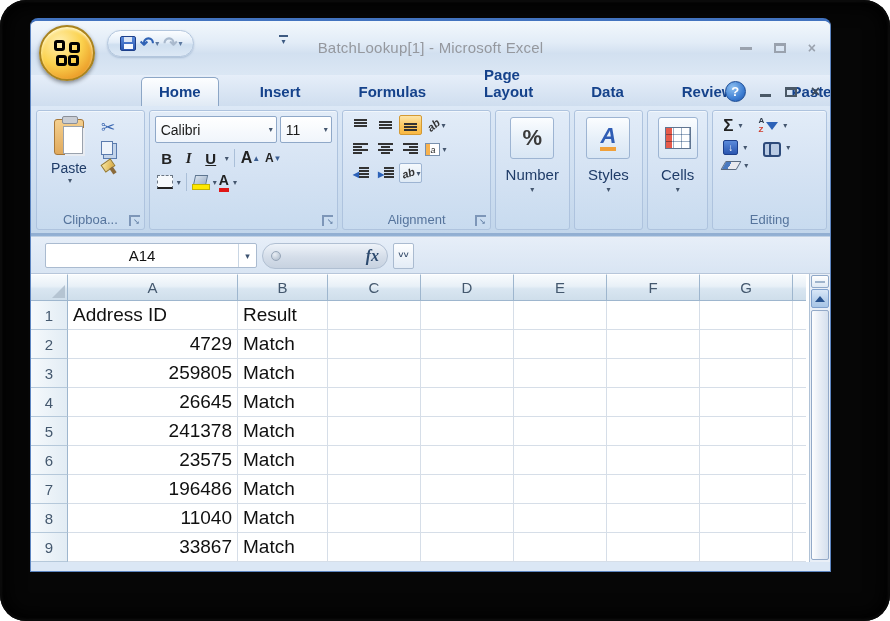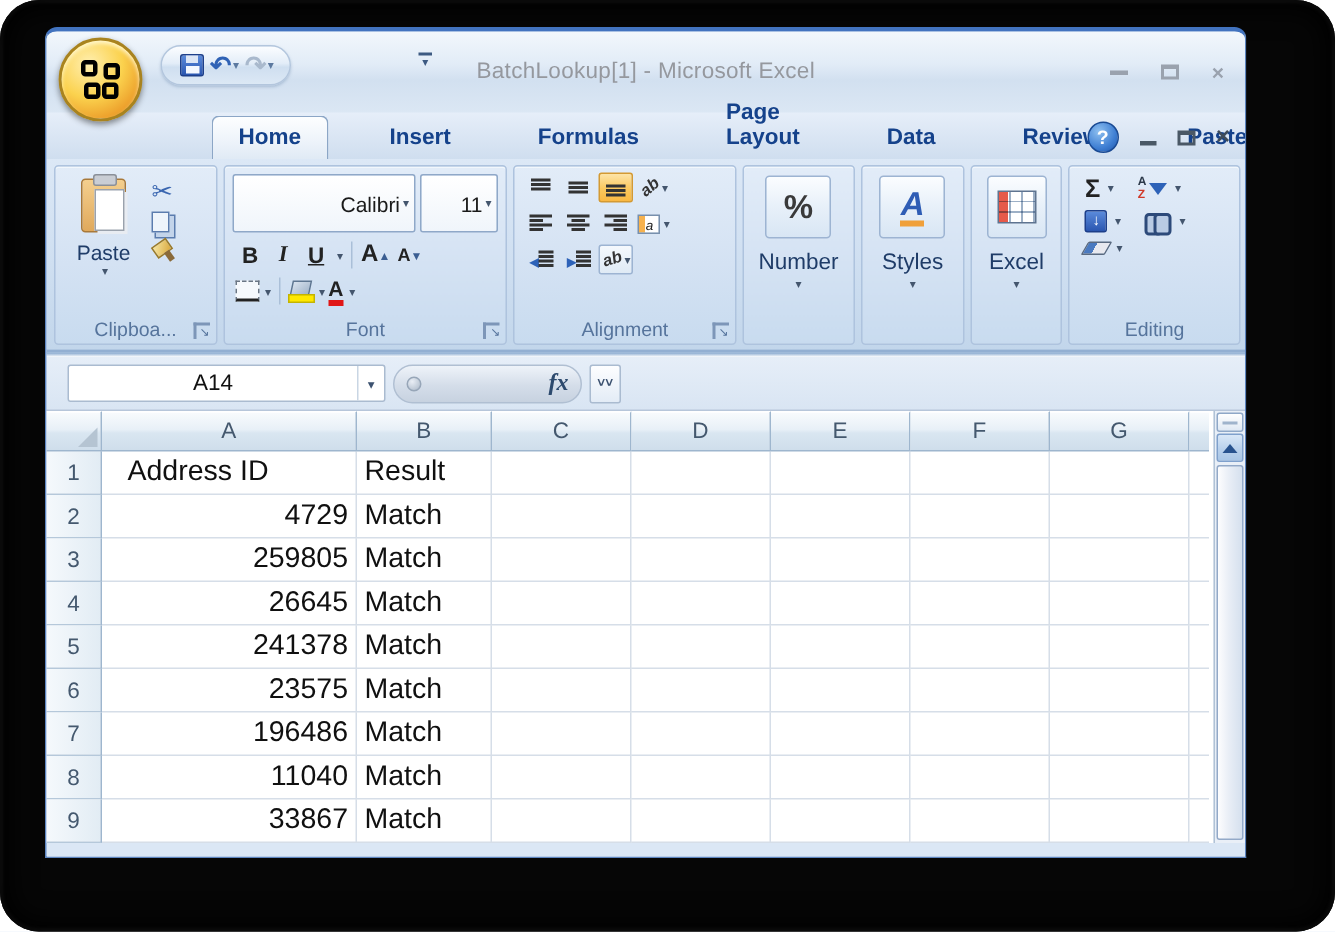--- a/index.html
+++ b/index.html
@@ -71,22 +71,22 @@
   .paste-label { font-size:14px; color:#1f3c68; margin-top:5px; }
   .clip-col { display:flex; flex-direction:column; gap:5px; padding-left:6px; padding-top:2px; }
   .scissors { color:#3a66b0; font-size:17px; line-height:1; }
   .copy-icon { width:12px; height:14px; border:1px solid #5b7cae; background:#eef4fb; box-shadow:3px 3px 0 #c3d4ea, 3px 3px 0 1px #5b7cae; }
   .fmt-brush { width:14px; height:14px; position:relative; }
   .fmt-brush:before { content:""; position:absolute; left:1px; top:1px; width:10px; height:7px; background:linear-gradient(135deg,#f7e6a0,#d9a940); border:1px solid #9a7a2a; transform:rotate(-35deg); }
   .fmt-brush:after { content:""; position:absolute; right:0; bottom:0; width:4px; height:7px; background:#8a6a3a; transform:rotate(-35deg); }
 
   .g-font { width:192px; }
   .font-row1 { display:flex; gap:3px; padding:5px 4px 0 5px; }
-  .combo { background:linear-gradient(180deg,#fff,#f0f5fb); border:1px solid #8fa8c8; border-radius:2px; height:39px;
-     display:flex; align-items:center; justify-content:flex-end; padding:0 3px 0 5px; font-size:14px; color:#1a1a1a; }
+  .combo { background:linear-gradient(180deg,#fff,#f0f5fb); border:1px solid #8fa8c8; border-radius:2px; height:27px;
+     display:flex; align-items:center; justify-content:space-between; padding:0 3px 0 5px; font-size:14px; color:#1a1a1a; }
   .combo-font { width:122px; }
   .combo-size { width:52px; }
   .font-row2, .font-row3 { display:flex; align-items:center; gap:2px; padding:5px 4px 0 7px; }
   .fbtn { min-width:20px; height:20px; display:flex; align-items:center; justify-content:center; font-size:15px; color:#222; border-radius:2px; border:1px solid transparent; }
   .fb-b { font-weight:bold; }
   .fb-i { font-style:italic; font-family:"Liberation Serif", serif; font-weight:bold; }
   .fb-u { text-decoration:underline; font-weight:bold; }
   .sep-v { width:1px; height:18px; background:#aabfd8; margin:0 3px; }
   .grow-a { font-size:16px; font-weight:bold; color:#222; position:relative; }
   .grow-a sup { font-size:8px; color:#3b5e92; }
@@ -175,21 +175,21 @@
      display:flex; align-items:center; justify-content:center; font-size:15px; color:#44586e; }
   .corner { position:relative; }
   .corner:after { content:""; position:absolute; right:2px; bottom:2px; width:0; height:0;
      border-left:13px solid transparent; border-bottom:13px solid #b5c4d2; }
   .drow { height:29px; }
   .drow > div { border-right:1px solid #d6dee8; border-bottom:1px solid #d6dee8; display:flex; align-items:center;
      font-size:19px; color:#101010; overflow:hidden; white-space:nowrap; }
   .drow .rn { background:linear-gradient(90deg,#f5f9fc,#e2ecf4); border-right:1px solid #9eb6ce; border-bottom:1px solid #b5c8da;
      justify-content:center; font-size:15px; color:#44586e; }
   .ca { justify-content:flex-end; padding-right:5px; }
-  .ca.left { justify-content:flex-start; padding-left:17px; }
+  .ca.left { justify-content:flex-start; padding-left:5px; }
   .cb { justify-content:flex-start; padding-left:5px; }
   .cp { border-right:none !important; }
 
   .vscroll { position:absolute; top:0; right:0px; bottom:0; width:21px; background:#e9eff7; border-left:1px solid #b0c2d6;
      display:flex; flex-direction:column; }
   .vs-split { height:13px; background:linear-gradient(180deg,#fff,#dfe9f4); border:1px solid #8fa8c8; margin:1px 1px 0; border-radius:2px; position:relative; }
   .vs-split:after { content:""; position:absolute; left:3px; right:3px; top:5px; border-top:2px solid #9fb4cc; }
   .vs-up { height:19px; background:linear-gradient(180deg,#d9e7f7,#b9d1ec 55%,#a9c6e6); border:1px solid #7fa0cc; margin:1px 1px 0; border-radius:2px;
      display:flex; align-items:center; justify-content:center; }
   .vs-up span { width:0; height:0; border-left:5px solid transparent; border-right:5px solid transparent; border-bottom:6px solid #27528e; }
@@ -289,21 +289,20 @@
       </div>
       <div class="font-row3">
         <span class="border-icon"></span>
         <span class="dd">▾</span>
         <span class="sep-v"></span>
         <span class="fill-icon"></span>
         <span class="dd">▾</span>
         <span class="fontcolor-icon">A</span>
         <span class="dd">▾</span>
       </div>
-      <div class="group-label">Font</div>
       <div class="launcher">↘</div>
     </div>
 
     <div class="group g-align">
       <div class="al-row">
         <span class="abtn plain">
               <span class="bars bars-top"></span>
             </span>
         <span class="abtn plain">
               <span class="bars bars-mid"></span>
@@ -366,21 +365,21 @@
             <span class="styles-glyph">A</span>
           </div>
       <div class="big-label">Styles</div>
       <div class="big-dd">▾</div>
     </div>
 
     <div class="group bigbtn-group g-cells">
       <div class="bigbtn">
             <span class="cells-glyph"></span>
           </div>
-      <div class="big-label">Excel</div>
+      <div class="big-label">Cells</div>
       <div class="big-dd">▾</div>
     </div>
 
     <div class="group g-edit">
       <div class="ed-row">
         <span class="sigma">Σ</span>
         <span class="dd">▾</span>
         <span style="width:10px"></span>
         <span class="az-icon">
               <span class="az-letters">

